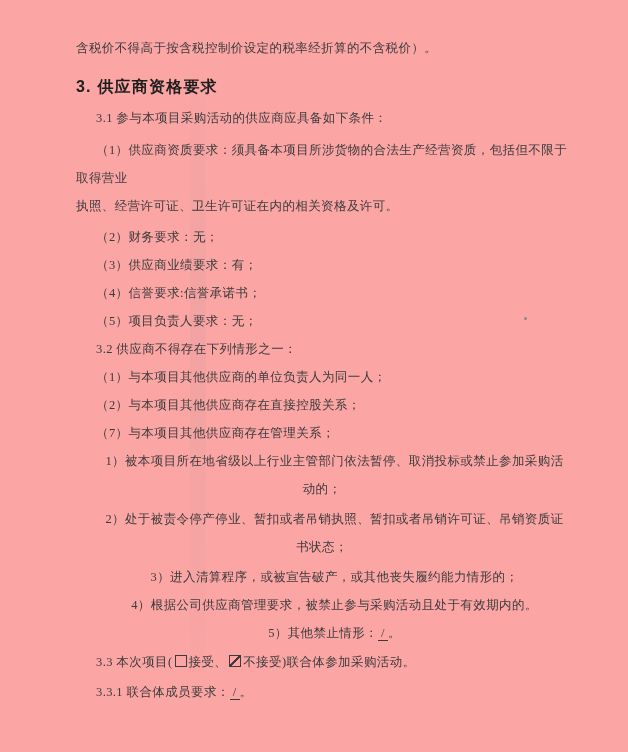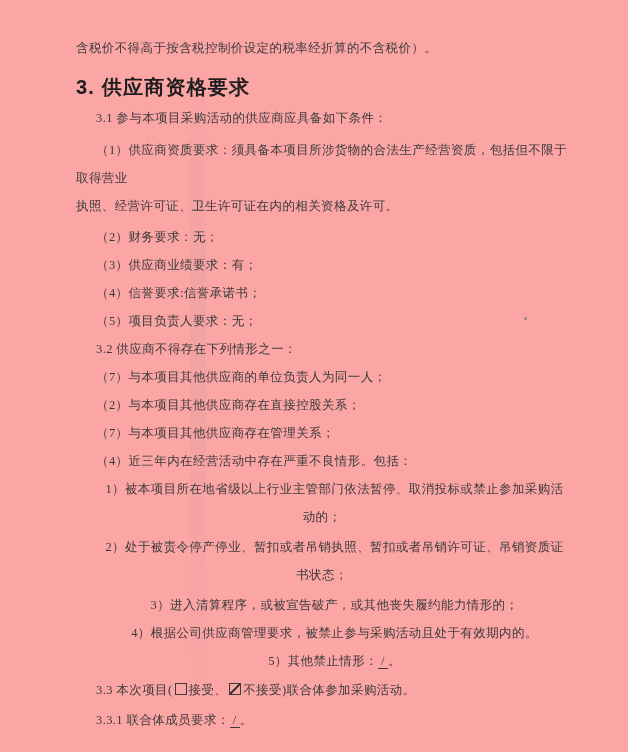--- a/index.html
+++ b/index.html
@@ -26,21 +26,21 @@
     white-space: normal;
   }
   .ind  { text-indent: 20px; }  
   .sub  { text-indent: 25px; text-align: center; }  
   .mt1  { margin-top: 1px !important; }
   .mt2  { margin-top: 2px !important; }
   .mt3  { margin-top: 3px !important; }
   .mt4  { margin-top: 4px !important; }
   .heading {
     font-family: "Liberation Sans", "DejaVu Sans", sans-serif;
-    font-size: 20px;
+    font-size: 16px;
     font-weight: 700;
     color: #1e1e1e;
     letter-spacing: 1.2px;
     line-height: 28px;
     margin: 11px 0 3px 0;
   }
   
   .checkbox {
     display: inline-block;
     width: 10px;
@@ -100,24 +100,23 @@
 
     <p class="ind mt4">（1）供应商资质要求：须具备本项目所涉货物的合法生产经营资质，包括但不限于取得营业</p>
     <p>执照、经营许可证、卫生许可证在内的相关资格及许可。</p>
     <p class="ind mt3">（2）财务要求：无；</p>
     <p class="ind">（3）供应商业绩要求：有；</p>
     <p class="ind">（4）信誉要求:信誉承诺书；</p>
     <p class="ind">（5）项目负责人要求：无；</p>
 
     <p class="ind">3.2 供应商不得存在下列情形之一：</p>
 
-    <p class="ind">（7）与本项目其他供应商的单位负责人为同一人；</p>
+    <p class="ind">（1）与本项目其他供应商的单位负责人为同一人；</p>
     <p class="ind">（2）与本项目其他供应商存在直接控股关系；</p>
     <p class="ind">（7）与本项目其他供应商存在管理关系；</p>
-    <p class="ind">（4）近三年内在经营活动中存在严重不良情形。包括：</p>
 
     <p class="sub">1）被本项目所在地省级以上行业主管部门依法暂停、取消投标或禁止参加采购活动的；</p>
     <p class="sub mt2">2）处于被责令停产停业、暂扣或者吊销执照、暂扣或者吊销许可证、吊销资质证书状态；</p>
     <p class="sub mt2">3）进入清算程序，或被宣告破产，或其他丧失履约能力情形的；</p>
     <p class="sub">4）根据公司供应商管理要求，被禁止参与采购活动且处于有效期内的。</p>
 
     <p class="sub">
       <span>5）其他禁止情形：</span><span class="blank">/</span><span>。</span>
     </p>
 

